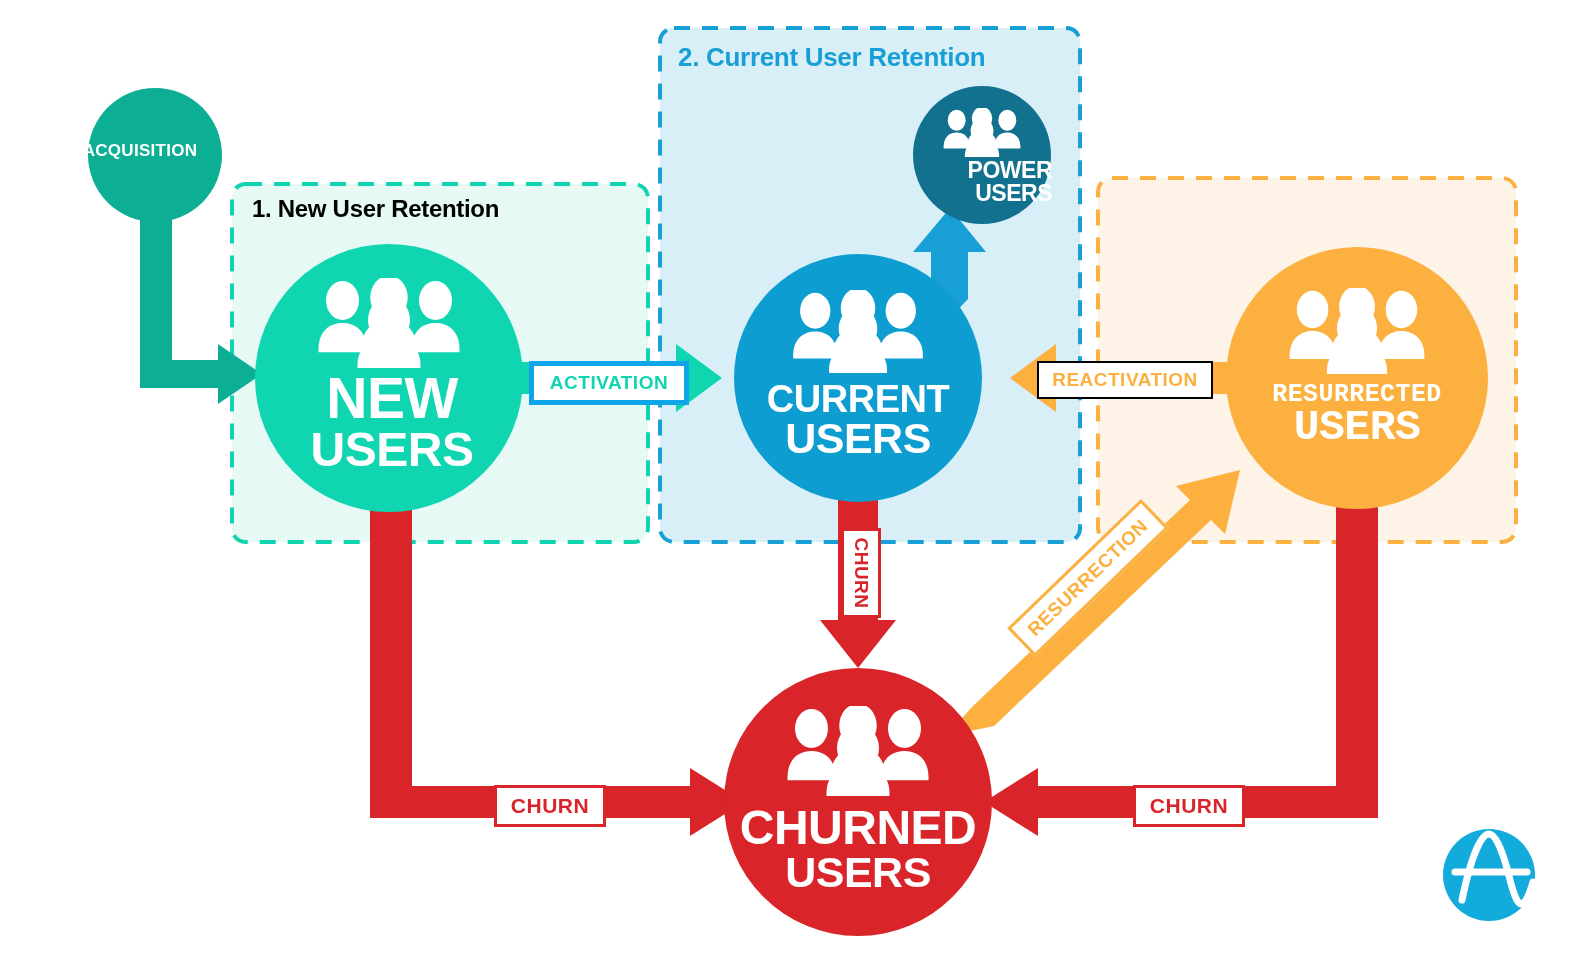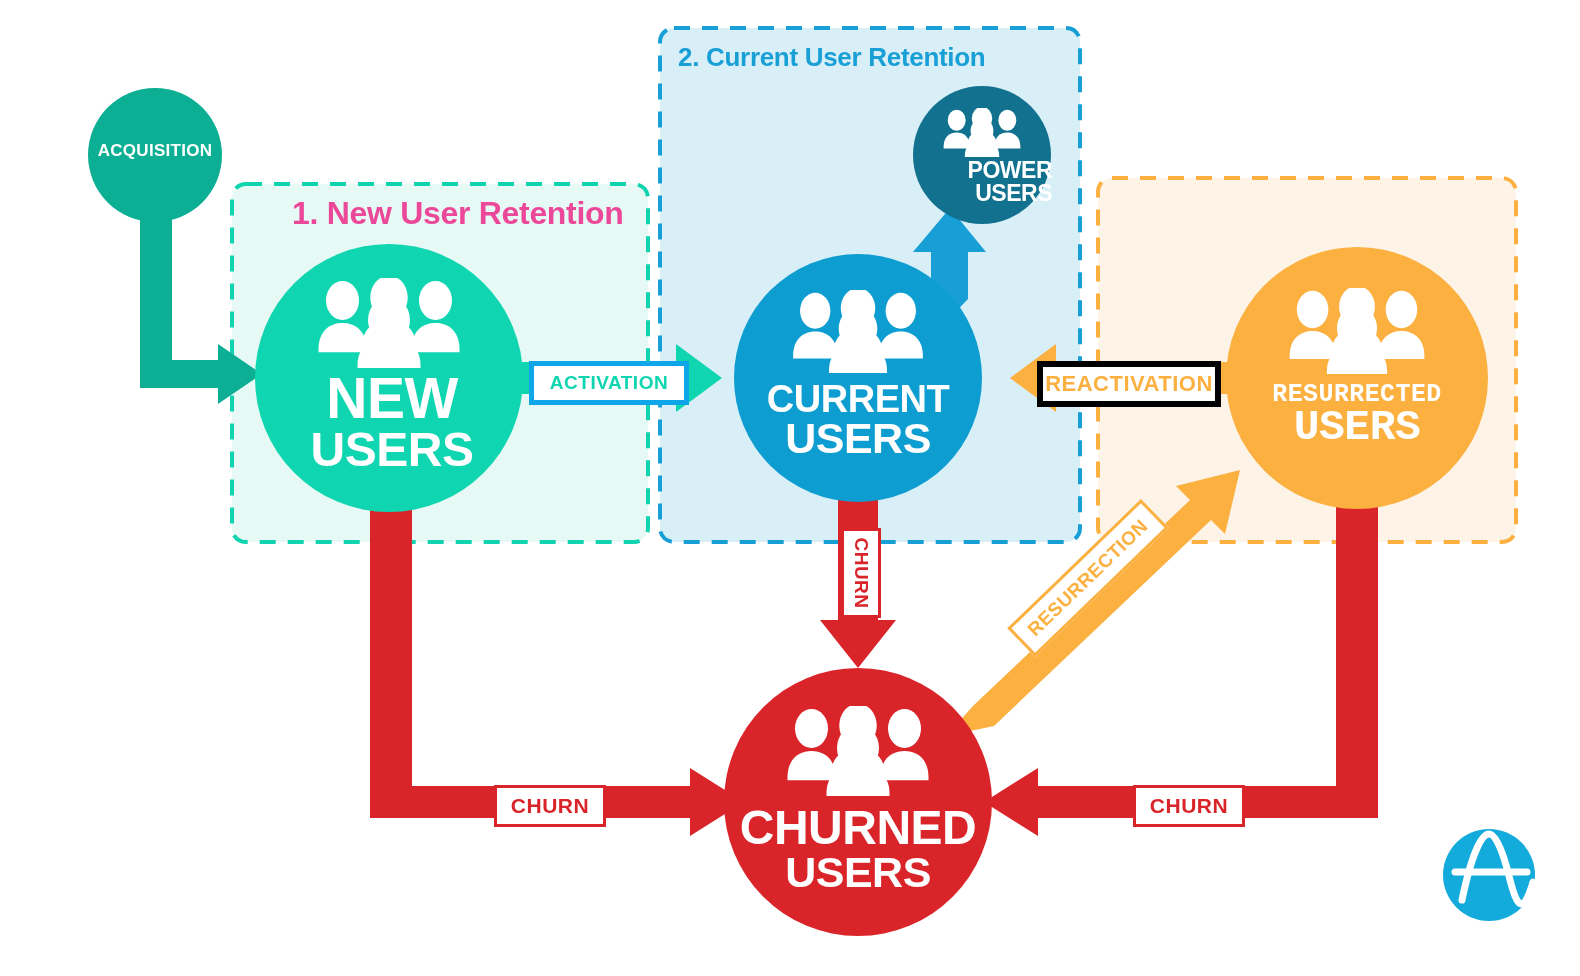--- a/index.html
+++ b/index.html
@@ -85,30 +85,30 @@
       <use href="#people" x="783" y="706" width="150" height="90" fill="#fff"></use>
     </g>
 
     <g>
       <circle cx="1489" cy="875" r="46" fill="#13ABDC"></circle>
       <path d="M1462 900 C1472 852 1482 834 1489 834 C1496 834 1503 852 1509 876 C1513 892 1517 904 1521 904 C1525 904 1529 896 1533 882" fill="none" stroke="#fff" stroke-width="7" stroke-linecap="round"></path>
       <path d="M1455 872 L1527 872" fill="none" stroke="#fff" stroke-width="7" stroke-linecap="round"></path>
     </g>
   </svg>
 
-  <div class="box-title" style="left:252px;top:196px;width:390px;font-size:32px;color:#ec4899;margin-left:40px;">
+  <div class="box-title" style="left:252px;top:196px;width:390px;font-size:24px;color:#000000;">
     <span>1. New User Retention</span>
   </div>
 
   <div class="box-title" style="left:678px;top:43px;width:400px;font-size:26px;color:#189FD6;">
     <span>2. Current User Retention</span>
   </div>
 
 
-  <div class="node-label" style="left:75px;top:143px;width:160px;font-size:17px;letter-spacing:0.3px;">
+  <div class="node-label" style="left:60px;top:143px;width:160px;font-size:17px;letter-spacing:0.3px;">
     <span>ACQUISITION</span>
   </div>
 
   <div class="node-label" style="left:272px;top:371px;width:240px;">
     <div style="font-size:57px;">NEW</div>
     <div style="font-size:48px;margin-top:2px;">USERS</div>
   </div>
 
   <div class="node-label" style="left:738px;top:381px;width:240px;">
     <div style="font-size:38px;">CURRENT</div>
@@ -127,21 +127,21 @@
 
   <div class="node-label" style="left:738px;top:805px;width:240px;">
     <div style="font-size:48px;">CHURNED</div>
     <div style="font-size:43px;margin-top:1px;">USERS</div>
   </div>
 
   <div class="pill-label" style="left:529px;top:361px;width:150px;height:34px;border:5px solid #0ea5e9;color:#0FD6B0;font-size:19px;">
     <span>ACTIVATION</span>
   </div>
 
-  <div class="pill-label" style="left:1037px;top:361px;width:172px;height:34px;border:6px solid #000000;color:#FBB040;font-size:22px;">
+  <div class="pill-label" style="left:1037px;top:361px;width:172px;height:34px;border:2px solid #000000;color:#FBB040;font-size:19px;">
     <span>REACTIVATION</span>
   </div>
 
   <div class="pill-label" style="left:841px;top:528px;width:34px;height:84px;border:3px solid #D9242A;color:#D9242A;font-size:19px;">
     <span style="transform:rotate(90deg);white-space:nowrap;">CHURN</span>
   </div>
 
   <div class="pill-label" style="left:494px;top:785px;width:106px;height:36px;border:3px solid #D9242A;color:#D9242A;font-size:21px;">
     <span>CHURN</span>
   </div>

